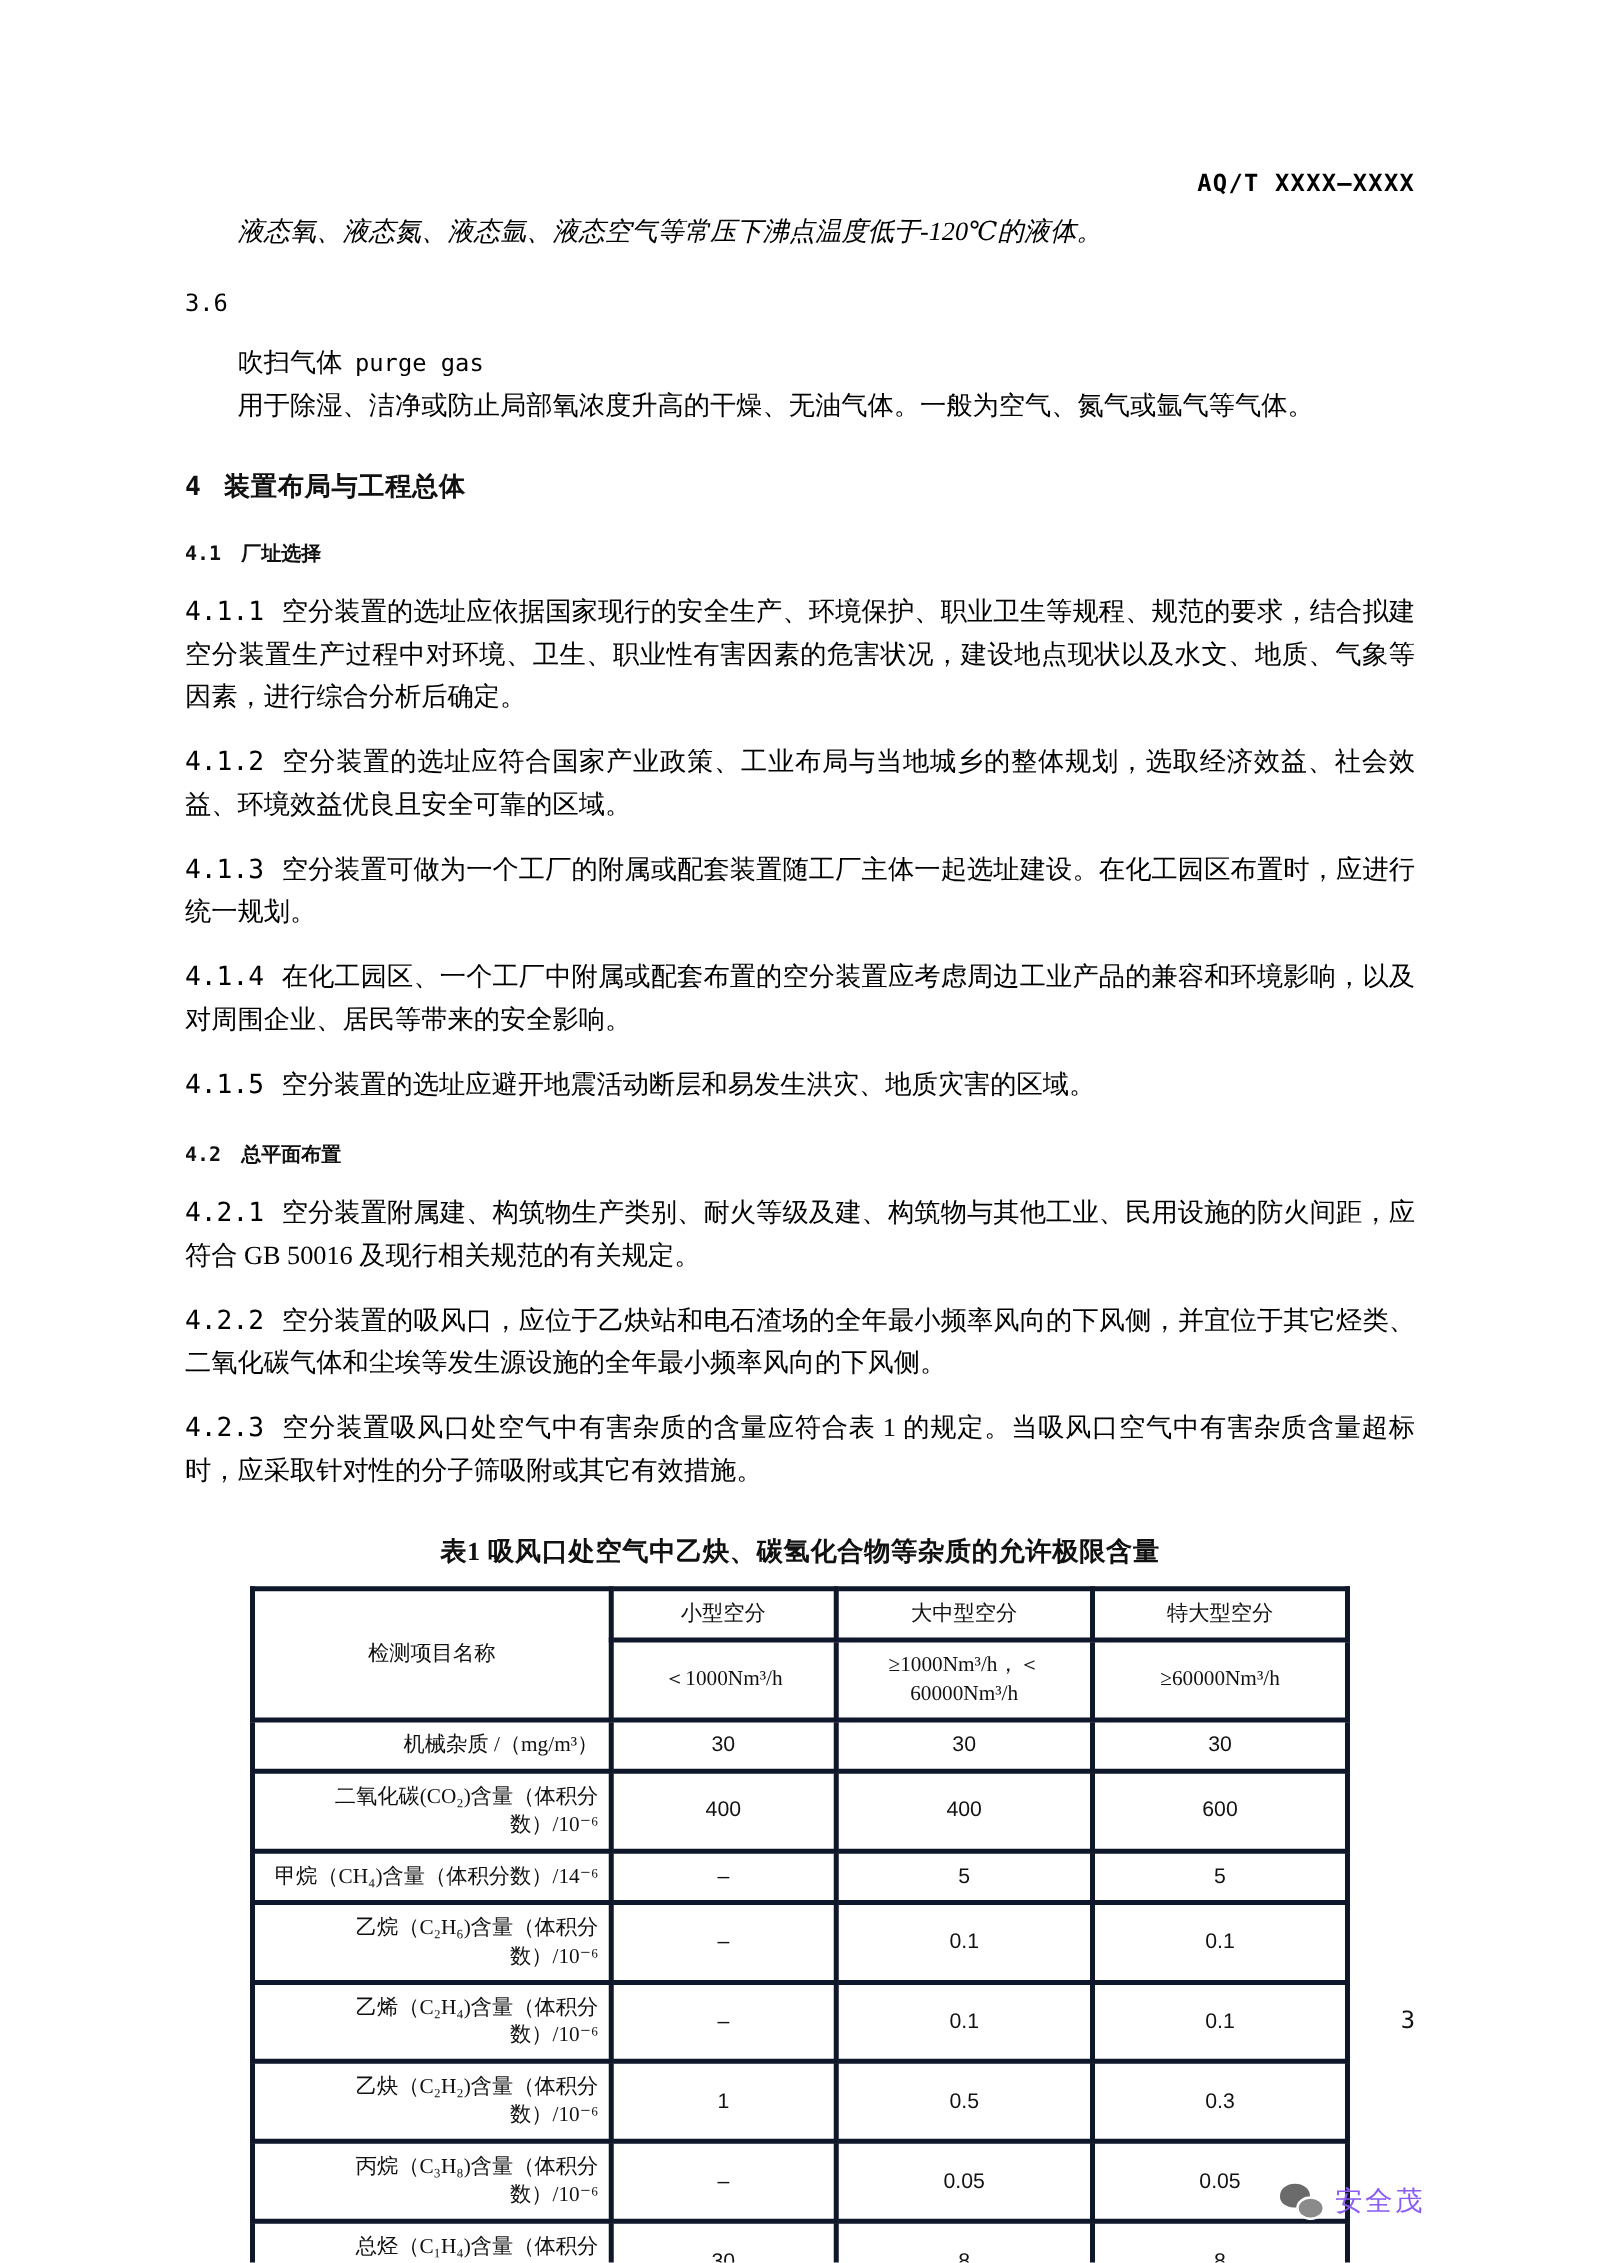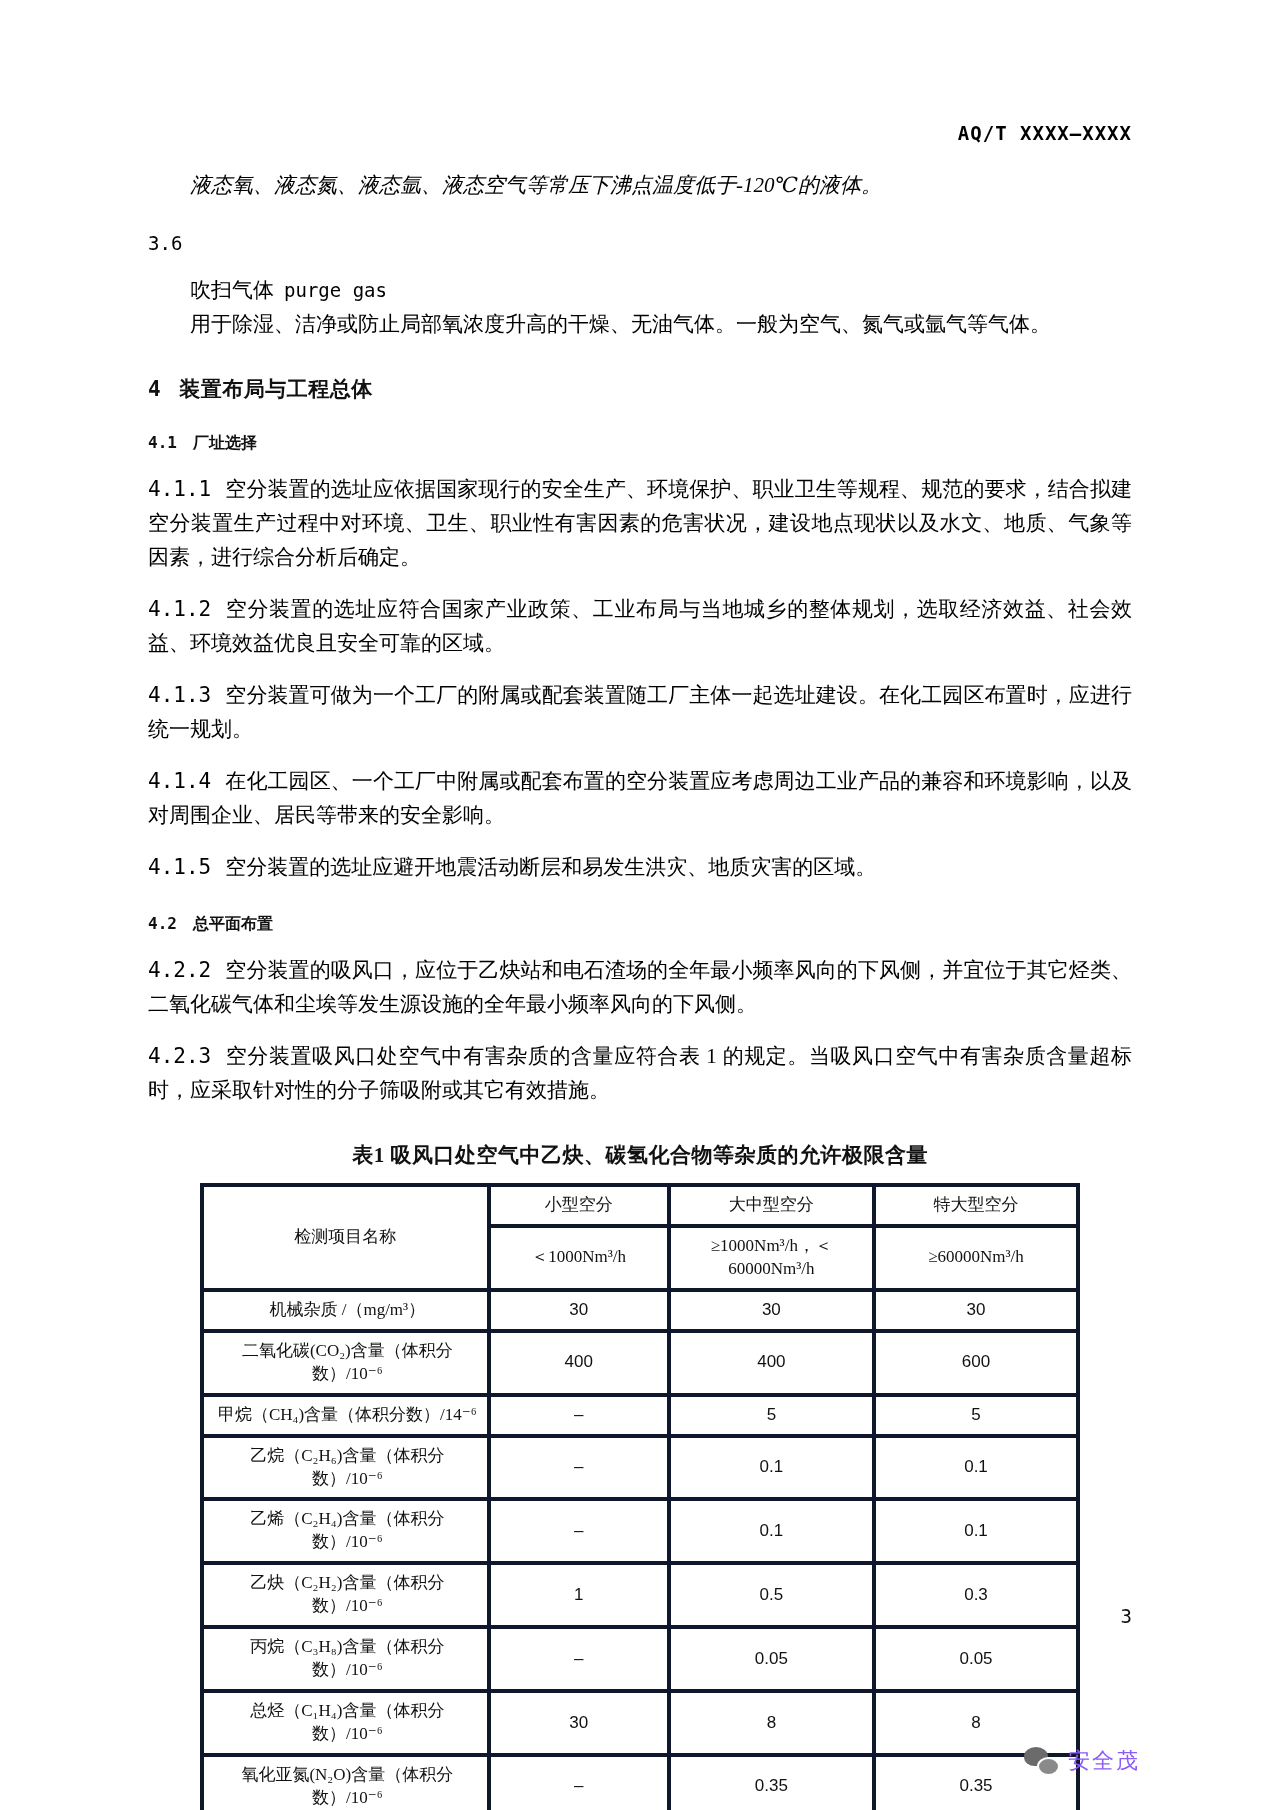--- a/index.html
+++ b/index.html
@@ -17,21 +17,21 @@
   }
   .page {
     position: relative;
     width: 1280px;
     height: 1810px;
     box-sizing: border-box;
     padding: 0 148px;
   }
   .header-code {
     position: absolute;
-    top: 122px;
+    top: 136px;
     right: 148px;
     font-family: "DejaVu Sans Mono", "Liberation Mono", monospace;
     font-size: 19px;
     letter-spacing: 1px;
     font-weight: bold;
     color: #000;
   }
   .content {
     padding-top: 168px;
   }
@@ -111,21 +111,21 @@
     font-size: 17px;
   }
   table.data td, table.data th {
     border: 4px solid #0f172a;
     padding: 7px 8px;
     text-align: center;
     font-weight: normal;
     line-height: 1.35;
   }
   table.data td.rowhead {
-    text-align: center;
+    text-align: right;
     padding-left: 12px;
   }
   table.data td.itemhead {
     text-align: center;
     vertical-align: middle;
   }
   .page-number {
     position: absolute;
     right: 148px;
     top: 1605px;
@@ -213,20 +213,23 @@
     </p>
 
     <p class="para">
       <span class="pnum">4.1.5</span><span>空分装置的选址应避开地震活动断层和易发生洪灾、地质灾害的区域。</span>
     </p>
 
     <h3 class="subclause">
       <span class="num">4.2</span><span>总平面布置</span>
     </h3>
 
+    <p class="para">
+      <span class="pnum">4.2.1</span><span>空分装置附属建、构筑物生产类别、耐火等级及建、构筑物与其他工业、民用设施的防火间距，应符合 GB 50016 及现行相关规范的有关规定。</span>
+    </p>
 
     <p class="para">
       <span class="pnum">4.2.2</span><span>空分装置的吸风口，应位于乙炔站和电石渣场的全年最小频率风向的下风侧，并宜位于其它烃类、二氧化碳气体和尘埃等发生源设施的全年最小频率风向的下风侧。</span>
     </p>
 
     <p class="para">
       <span class="pnum">4.2.3</span><span>空分装置吸风口处空气中有害杂质的含量应符合表 1 的规定。当吸风口空气中有害杂质含量超标时，应采取针对性的分子筛吸附或其它有效措施。</span>
     </p>
 
     <div class="table-title">表1   吸风口处空气中乙炔、碳氢化合物等杂质的允许极限含量</div>

